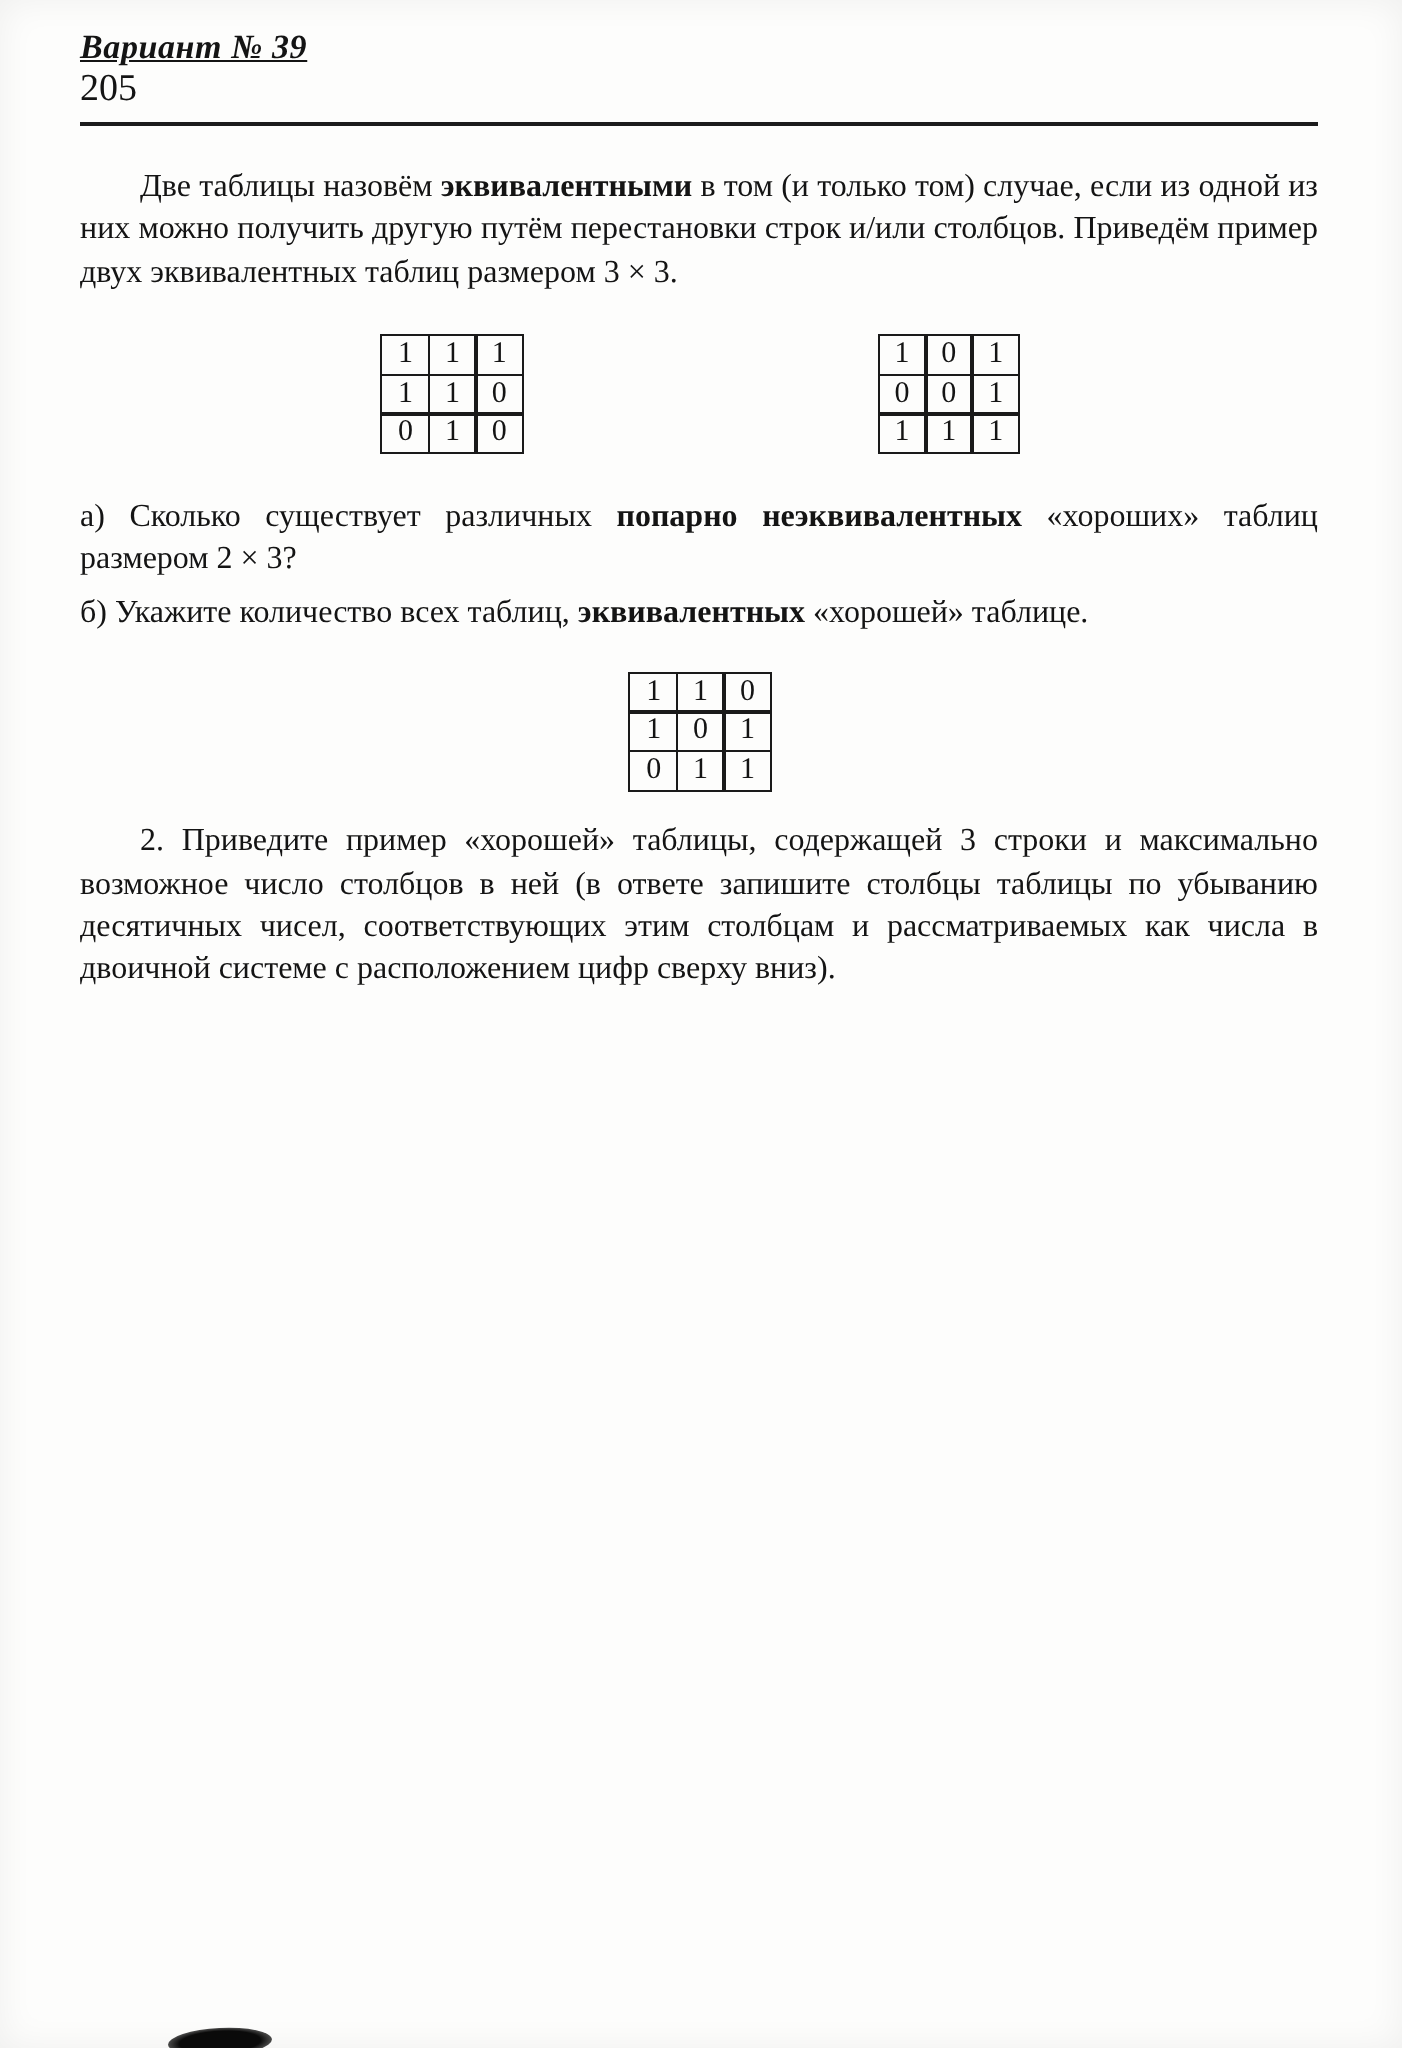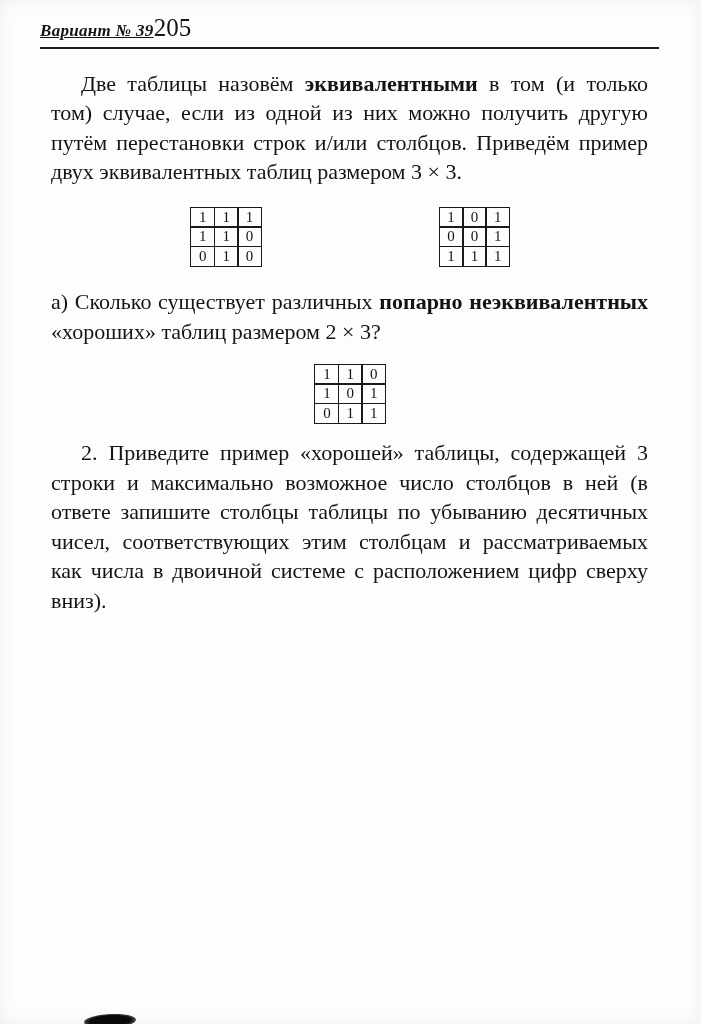--- a/index.html
+++ b/index.html
@@ -14,37 +14,38 @@
     padding: 14px 42px 0 40px;
     overflow: hidden;
     box-shadow: inset 0 0 18px rgba(0,0,0,0.06);
   }
   .hdr {
     display: flex;
     justify-content: flex-start;
     align-items: baseline;
     border-bottom: 2.5px solid #1c1c1c;
     padding-bottom: 5px;
+    flex-direction: column;
   }
   .hdr-title {
     font-size: 17px;
     font-weight: bold;
     font-style: italic;
     text-decoration: underline;
     letter-spacing: 0.3px;
   }
   .hdr-num {
-    font-size: 25px;
+    font-size: 19px;
     font-weight: normal;
   }
   .para {
-    font-size: 22px;
+    font-size: 16px;
     line-height: 1.34;
     text-align: justify;
-    margin: 11px;
+    margin: 0;
   }
   .para b { font-weight: bold; }
   .para i { font-style: italic; }
   .indent { text-indent: 30px; }
   .mt-lg { margin-top: 20px; }
   .mt-sm { margin-top: 6px; }
 
   .tables-row {
     display: flex;
     justify-content: center;
@@ -127,20 +128,21 @@
           <div class="tcell">1</div>
           <div class="tcell">1</div>
           <div class="tcell">1</div>
         </div>
       </div>
   </div>
 
 
   <p class="para mt-sm"><span>а) Сколько существует различных </span><b>попарно неэквивалентных</b><span> «хороших» таблиц размером 2 × 3?</span></p>
 
+  <p class="para mt-sm"><span>б) Укажите количество всех таблиц, </span><b>эквивалентных</b><span> «хорошей» таблице.</span></p>
 
   <div class="tables-row single">
     <div class="bintable">
         <div class="trow">
           <div class="tcell">1</div>
           <div class="tcell">1</div>
           <div class="tcell">0</div>
         </div>
         <div class="trow">
           <div class="tcell">1</div>

